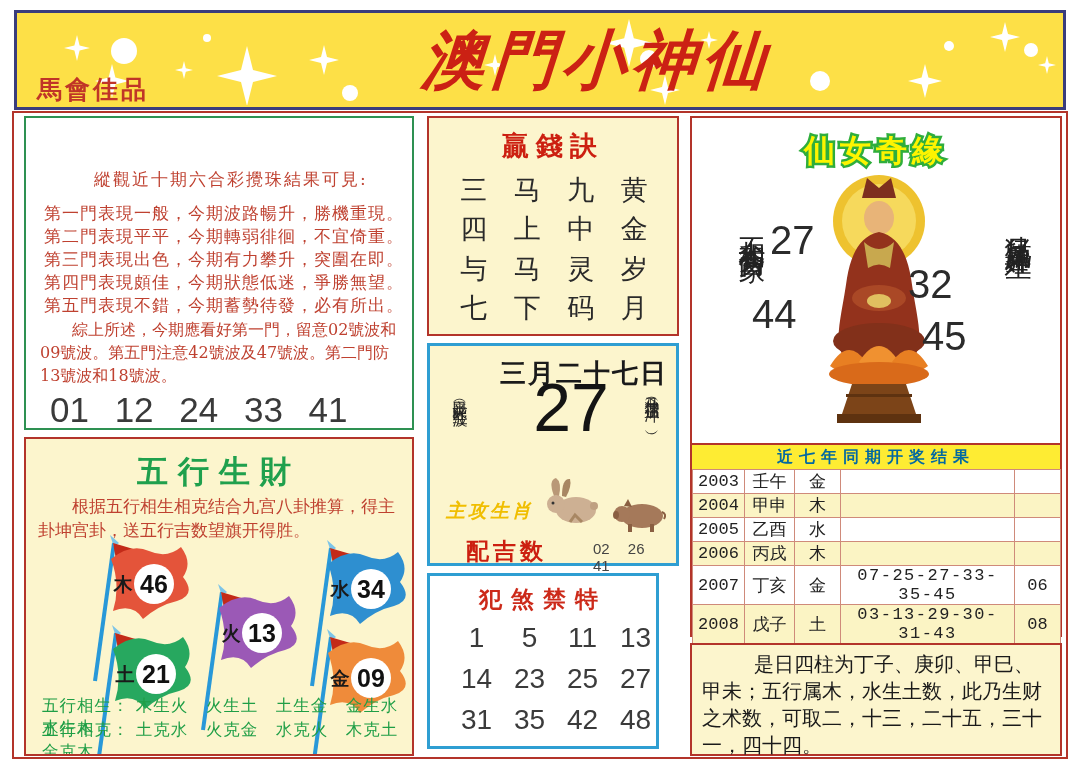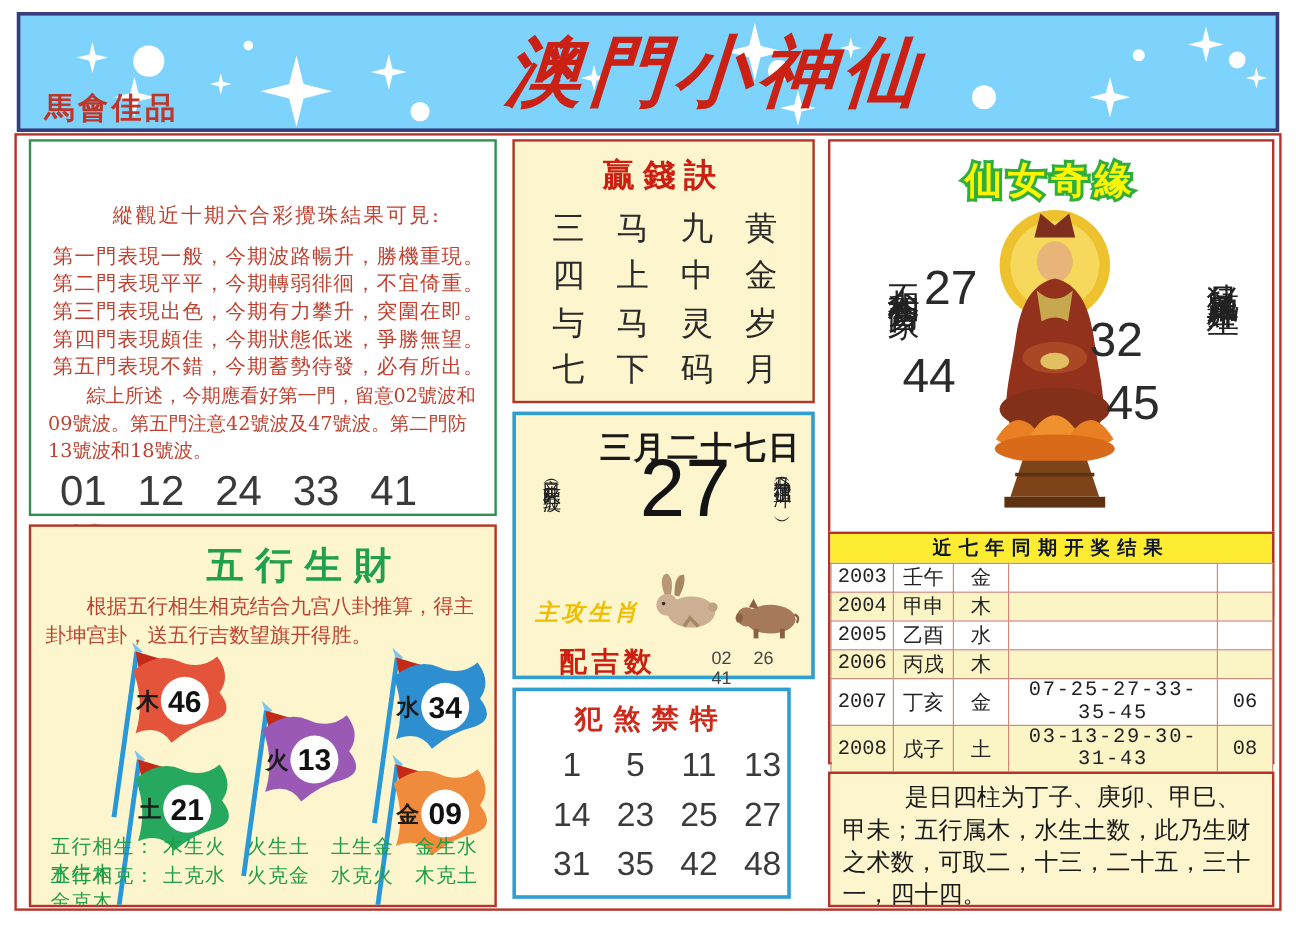--- a/index.html
+++ b/index.html
@@ -4,21 +4,21 @@
 <style>
   html,body{margin:0;padding:0;background:#ffffff;}
   #page{position:relative;width:1080px;height:771px;background:#ffffff;overflow:hidden;
         font-family:"DejaVu Sans",sans-serif;}
   .abs{position:absolute;}
 
   
   #outer-frame{left:12px;top:111px;width:1052px;height:644px;border:2px solid #b3342a;}
 
   
-  #banner{left:14px;top:10px;width:1046px;height:94px;background:#7dd3fc;border:3px solid #3a3d7c;}
+  #banner{left:14px;top:10px;width:1046px;height:94px;background:#fde047;border:3px solid #3a3d7c;}
   #banner svg{position:absolute;left:0;top:0;}
   #brand{left:20px;top:60px;font-size:25px;font-weight:bold;color:#c03527;letter-spacing:3px;
          font-family:"DejaVu Serif",serif;}
   #main-title{left:300px;top:4px;width:560px;text-align:center;font-size:64px;font-weight:bold;
               font-style:italic;color:#cb2114;font-family:"DejaVu Serif",serif;transform:skewX(-4deg);
               letter-spacing:6px;white-space:nowrap;}
 
   
   .panel{position:absolute;box-sizing:border-box;}
   .red-border{border:2px solid #b3342a;}
@@ -33,21 +33,21 @@
   #analysis-intro{left:68px;top:50px;font-size:17px;letter-spacing:2px;font-family:"DejaVu Serif",serif;}
   .analysis-line{left:18px;width:360px;font-size:17px;letter-spacing:1px;font-family:"DejaVu Serif",serif;white-space:nowrap;}
   #analysis-summary{left:14px;top:200px;width:362px;font-size:16px;line-height:23px;
                     text-indent:2em;font-family:"DejaVu Serif",serif;}
   #analysis-numbers{left:24px;top:272px;width:350px;font-size:35px;color:#3a3a3a;word-spacing:16px;
                     font-family:"Liberation Sans",sans-serif;}
 
   
   #five{left:24px;top:437px;width:390px;height:319px;overflow:hidden;}
   #five-title{left:0;top:12px;width:100%;text-align:center;font-size:31px;font-weight:bold;
-              color:#1fa04d;letter-spacing:10px;font-family:"DejaVu Serif",serif;padding-left:35px;}
+              color:#1fa04d;letter-spacing:10px;font-family:"DejaVu Serif",serif;}
   #five-desc{left:12px;top:55px;width:364px;font-size:17px;line-height:24px;text-indent:2em;
              font-family:"DejaVu Serif",serif;}
   .flag{position:absolute;width:115px;height:150px;}
   .flag-el{font:bold 19px "DejaVu Sans",sans-serif;fill:#1a1a1a;text-anchor:middle;}
   .flag-num{font:bold 25px "Liberation Sans",sans-serif;fill:#111;text-anchor:middle;}
   .green-text{color:#1f9e46;}
   #sheng-row{left:16px;top:256px;font-size:16.5px;letter-spacing:1px;font-family:"DejaVu Serif",serif;z-index:5;}
   #ke-row{left:16px;top:280px;font-size:16.5px;letter-spacing:1px;font-family:"DejaVu Serif",serif;z-index:5;}
 
   
@@ -96,21 +96,21 @@
   #fairy-left{left:42px;top:98px;height:214px;}
   #fairy-right{left:308px;top:96px;height:218px;}
   .fairy-num{font-size:40px;color:#2b2b2b;font-family:"Liberation Sans",sans-serif;}
   #fn1{left:78px;top:100px;} #fn2{left:216px;top:144px;}
   #fn3{left:60px;top:174px;} #fn4{left:230px;top:196px;}
   #buddha{left:112px;top:48px;}
 
   
   #history{left:690px;top:443px;width:372px;height:194px;}
   #history-title{left:0;top:0;width:100%;height:24px;line-height:24px;background:#feec33;
-                 text-align:center;font-size:16px;font-weight:bold;color:#0f172a;
+                 text-align:center;font-size:16px;font-weight:bold;color:#0369a1;
                  letter-spacing:6px;font-family:"DejaVu Serif",serif;}
   #history table{position:absolute;left:0;top:24px;width:368px;border-collapse:collapse;table-layout:fixed;}
   #history th,#history td{border:1px solid #cf8a7a;padding:0;text-align:center;overflow:hidden;}
   #history th{height:21px;font-size:12px;font-weight:bold;color:#c42816;font-family:"DejaVu Serif",serif;}
   #history td{height:20px;font-size:17px;color:#222;font-family:Liberation Mono, monospace;}
   #history tr.alt{background:#fbf4c4;}
   .ping-head{display:flex;justify-content:space-between;padding:0 34px;}
   td.ganzhi,td.nayin{font-family:"DejaVu Serif",serif;font-size:16px;}
   td.codes{letter-spacing:1.5px;}
 

